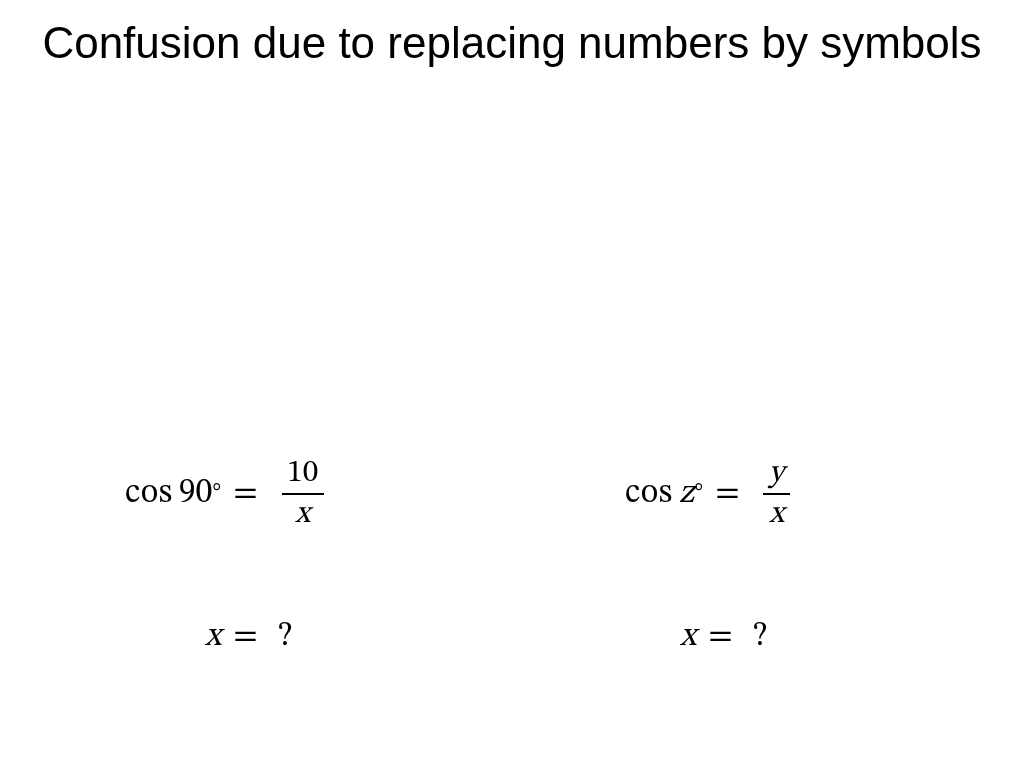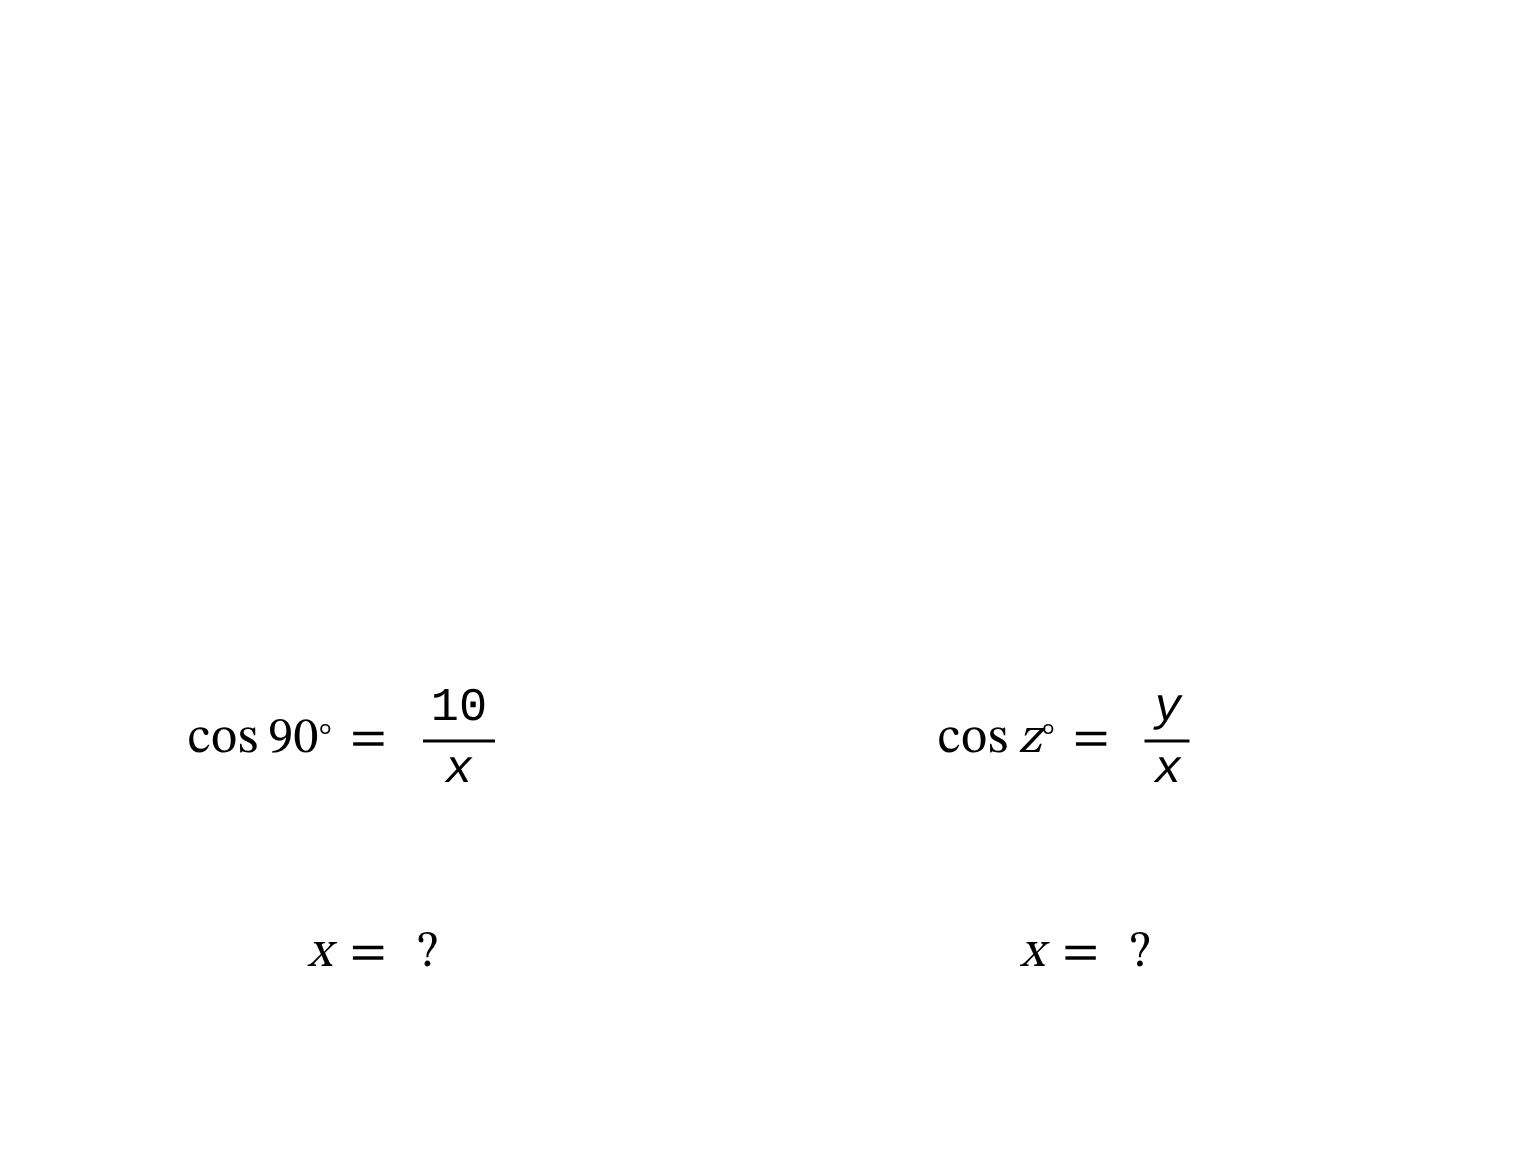--- a/index.html
+++ b/index.html
@@ -63,37 +63,37 @@
     display: inline-flex;
     flex-direction: column;
     align-items: center;
     vertical-align: middle;
     margin-left: 0.35em;
     line-height: 1.05;
   }
   .frac .num, .frac .den {
     padding: 0 0.18em;
     font-size: 0.92em;
-    font-family: Liberation Mono, monospace;
   }
   .frac .bar {
     align-self: stretch;
     border-top: 2px solid #000;
     margin: 3px 0;
   }
   .qmark {
     font-style: normal;
     margin-left: 0.25em;
   }
 </style>
 </head>
 <body>
 
 <div class="slide">
 
+  <div class="title">Confusion due to replacing numbers by symbols</div>
 
   <div class="eq-block eq1">
     <span class="mrow">
       <span class="func">cos</span>
       <span class="thin"></span>
       <span>90</span>
       <span class="deg">°</span>
       <span class="eqsign">=</span>
       <span class="frac">
         <span class="num">10</span>

